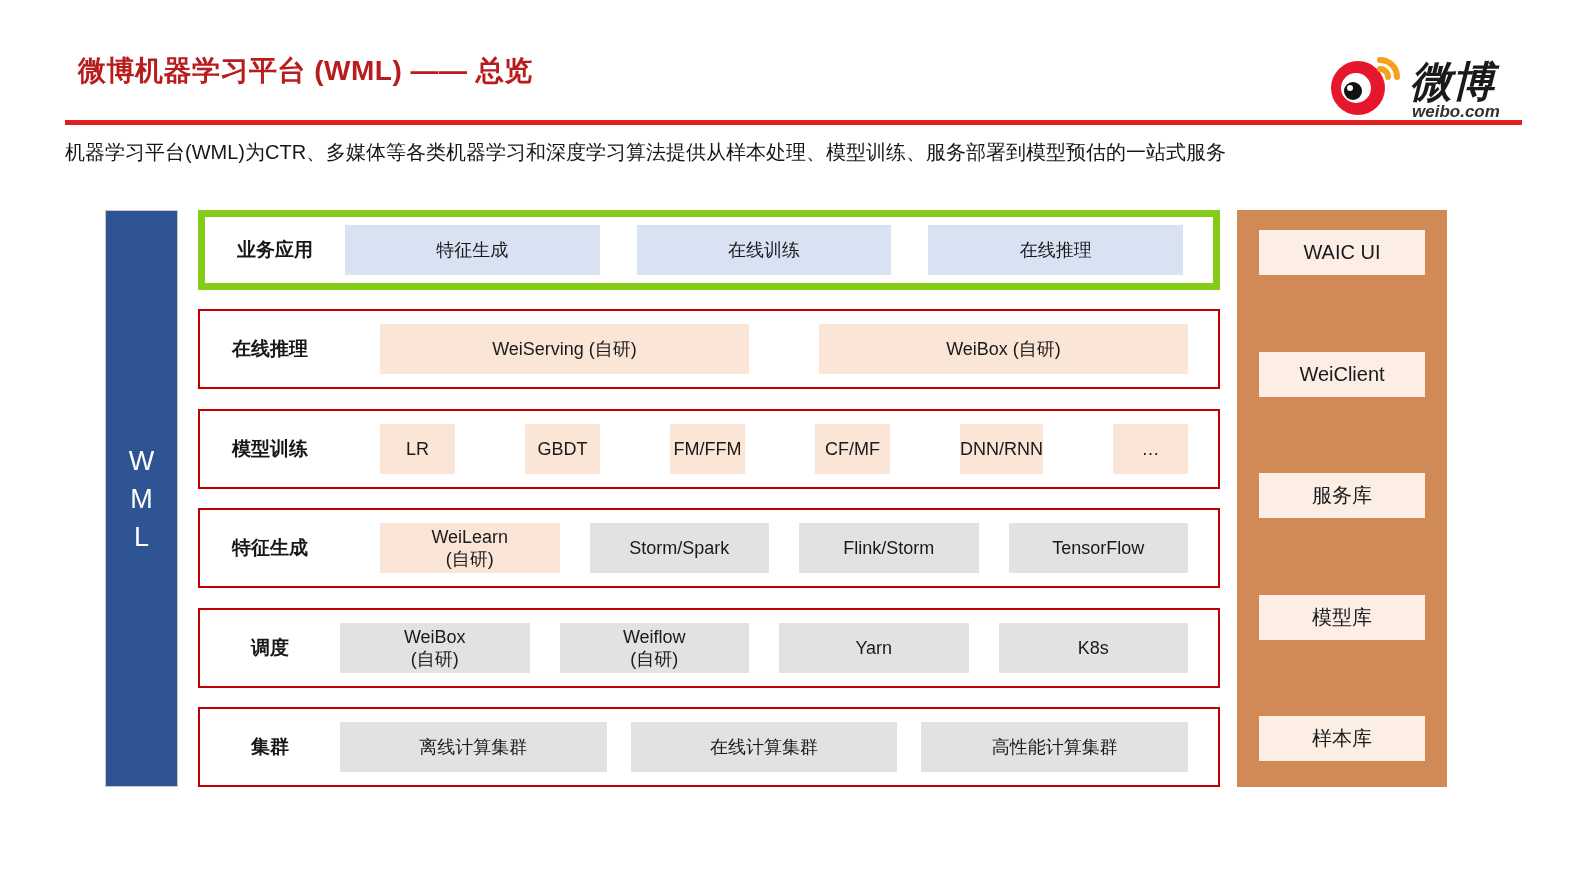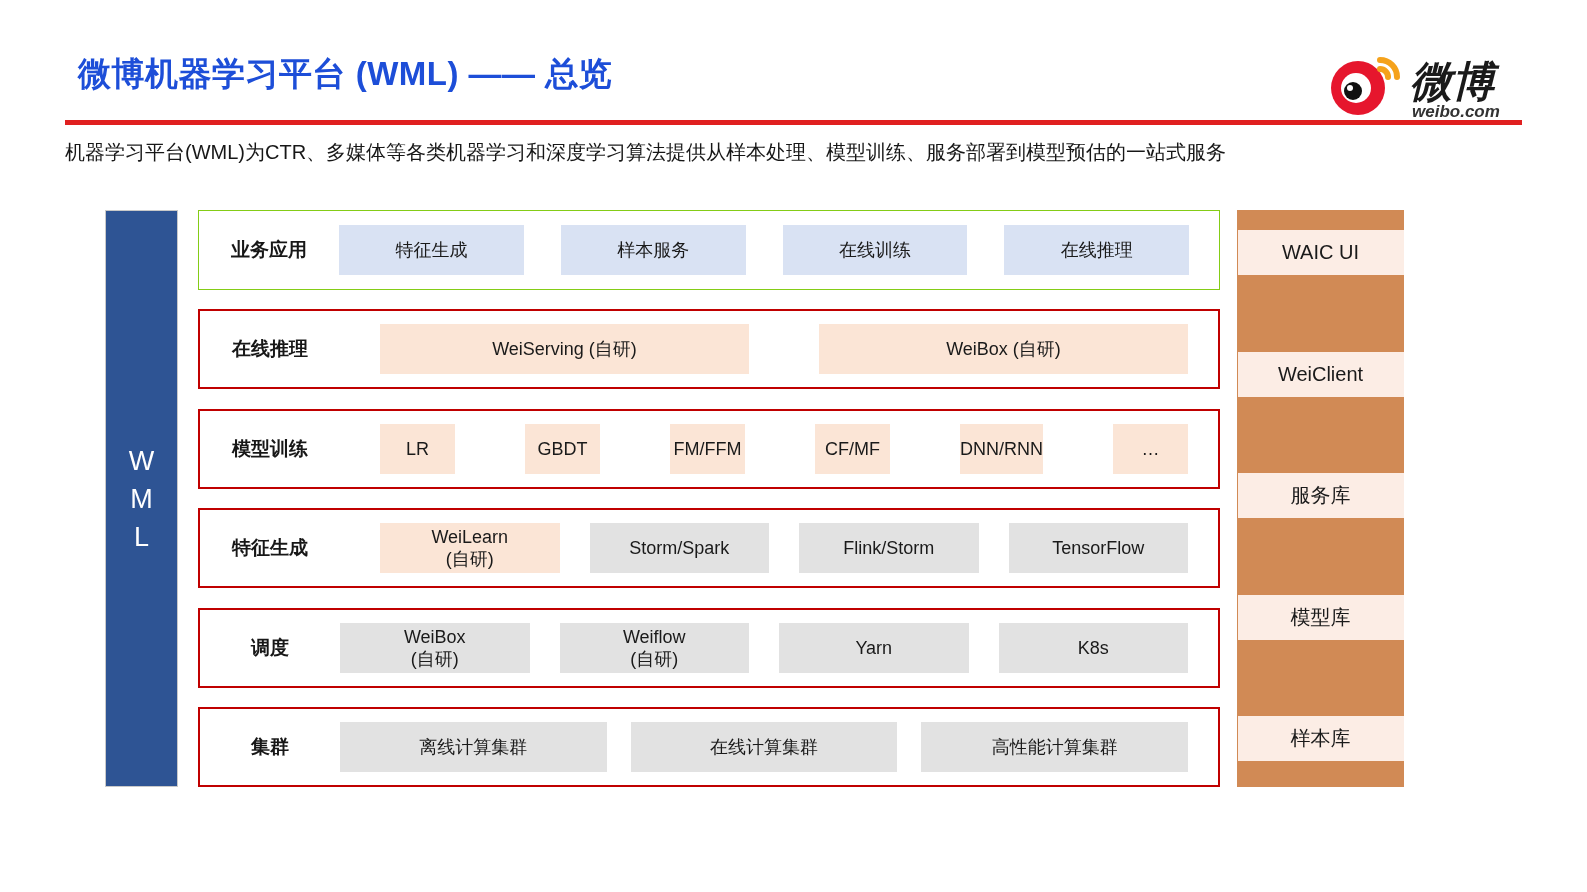--- a/index.html
+++ b/index.html
@@ -8,21 +8,21 @@
     background: #ffffff;
     font-family: "Liberation Sans", "DejaVu Sans", sans-serif;
     color: #1a1a1a;
     position: relative;
     overflow: hidden;
   }
 
   
   .title {
     position: absolute; left: 78px; top: 52px;
-    font-size: 33px; font-weight: bold; color: #1d4ed8;
+    font-size: 28px; font-weight: bold; color: #b91c1c;
     letter-spacing: 0.5px;
   }
   .logo {
     position: absolute; left: 1322px; top: 38px;
     width: 200px; height: 84px;
   }
   .divider {
     position: absolute; left: 65px; top: 120px;
     width: 1457px; height: 5px;
     background: #E02020;
@@ -50,21 +50,21 @@
   .main-col {
     position: absolute; left: 198px; top: 210px;
     width: 1022px; height: 577px;
     display: flex; flex-direction: column;
     justify-content: space-between;
   }
   .row {
     height: 80px; background: #ffffff;
     display: flex; align-items: center;
   }
-  .row-blue { border: 1px solid #84cc16; }
+  .row-blue { border: 7px solid #84cc16; }
   .row-red  { border: 2px solid #C00000; }
   .row-label {
     width: 140px; flex: 0 0 140px;
     text-align: center;
     font-size: 19px; font-weight: bold; color: #171717;
   }
   .boxes {
     flex: 1; display: flex; align-items: center;
     padding-right: 30px; gap: 30px;
   }
@@ -75,21 +75,21 @@
     display: flex; align-items: center; justify-content: center;
     font-size: 18px; color: #1a1a1a;
     text-align: center; white-space: pre-line; line-height: 22px;
   }
   .bx-blue   { background: #D9E2F3; }
   .bx-orange { background: #FBE5D6; margin-left: 40px; }
   .bx-gray   { background: #E2E2E2; }
 
   .right-bar {
     position: absolute; left: 1237px; top: 210px;
-    width: 167px; height: 577px;
+    width: 210px; height: 577px;
     background: #D18A55;
     display: flex; flex-direction: column;
     justify-content: space-between; align-items: center;
     padding: 20px 0 26px 0;
   }
   .peach-box {
     width: 166px; height: 45px;
     background: #FCEDE5;
     display: flex; align-items: center; justify-content: center;
     font-size: 20px; color: #1a1a1a;
@@ -122,21 +122,20 @@
   <span class="letter">M</span>
   <span class="letter">L</span>
 </div>
 
 <div class="main-col">
 
   <div class="row row-blue">
     <div class="row-label">业务应用</div>
     <div class="boxes wide-gap">
       <div class="bx bx-blue">特征生成</div>
-      <div class="bx bx-blue">样本服务</div>
       <div class="bx bx-blue">在线训练</div>
       <div class="bx bx-blue">在线推理</div>
     </div>
   </div>
 
   <div class="row row-red">
     <div class="row-label">在线推理</div>
     <div class="boxes">
       <div class="bx bx-orange">WeiServing (自研)</div>
       <div class="bx bx-orange">WeiBox (自研)</div>

